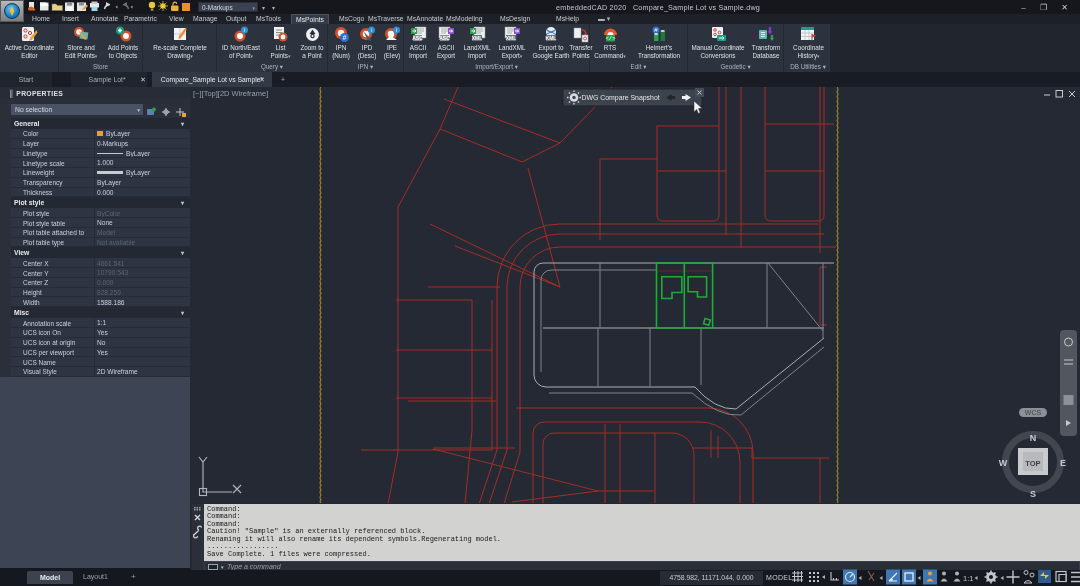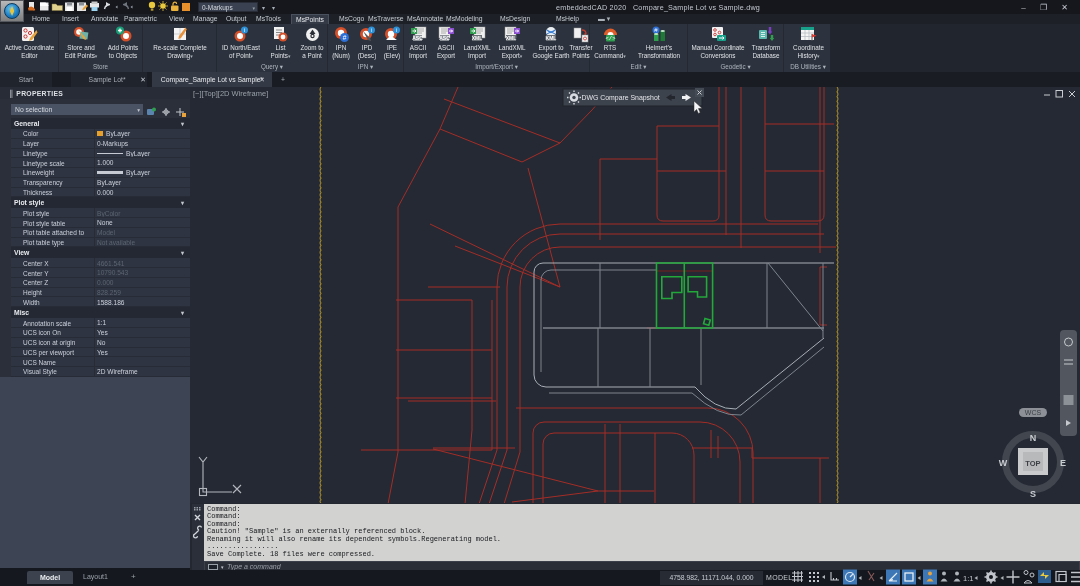--- a/index.html
+++ b/index.html
@@ -679,21 +679,21 @@
           </g>
    <path d="M3,11 l5,5 M8,11 l-5,5" stroke="#d2d5da" stroke-width="1.4"></path>
    <path d="M3,30 l4,-4 M3,30 a2,2 0 1 0 2.5,2.2 M7,26 a2,2 0 1 1 2.5,-2.6" stroke="#d2d5da" stroke-width="1.3" fill="none"></path>
   </svg></div>
   <div id="cmdtext">Command:
 Command:
 Command:
 Caution! "Sample" is an externally referenced block.
 Renaming it will also rename its dependent symbols.Regenerating model.
 .................
-Save Complete. 18 files were compressed.</div>
+Save Complete. 1 files were compressed.</div>
   <div id="cmdin"><span id="kbico"></span><span id="kbarr">▾</span>Type a command</div>
  </div>
  <div id="status">
   <div id="mtab">Model</div>
   <div id="ltab">Layout1</div>
   <div id="ptab">+</div>
   <div id="coords">4758.982, 11171.044, 0.000</div>
   <div id="modellbl">MODEL</div>
   <div id="gridico"><svg width="36" height="16" viewBox="0 0 36 16">
     <g stroke="#c2c6cc" stroke-width="1">

